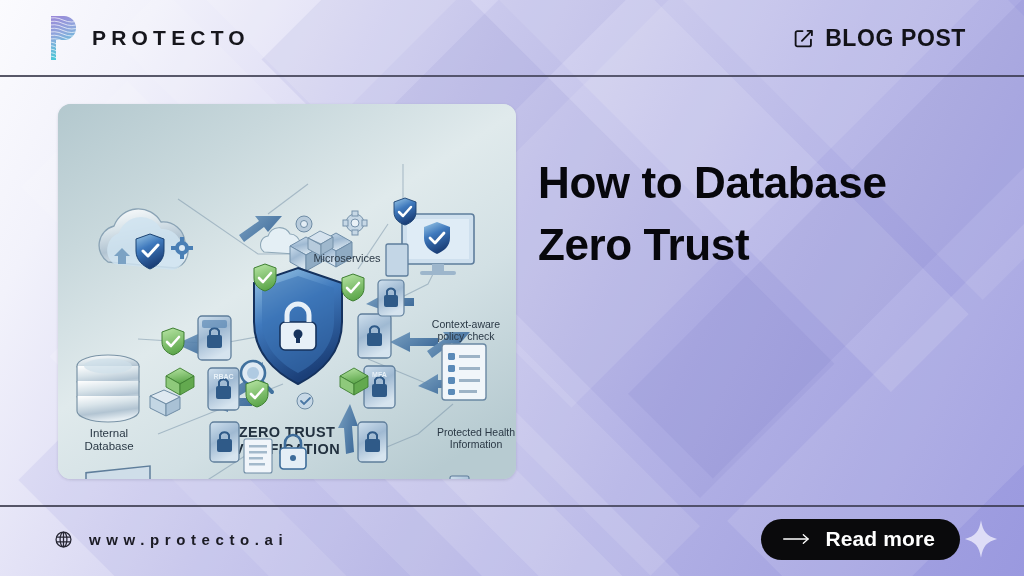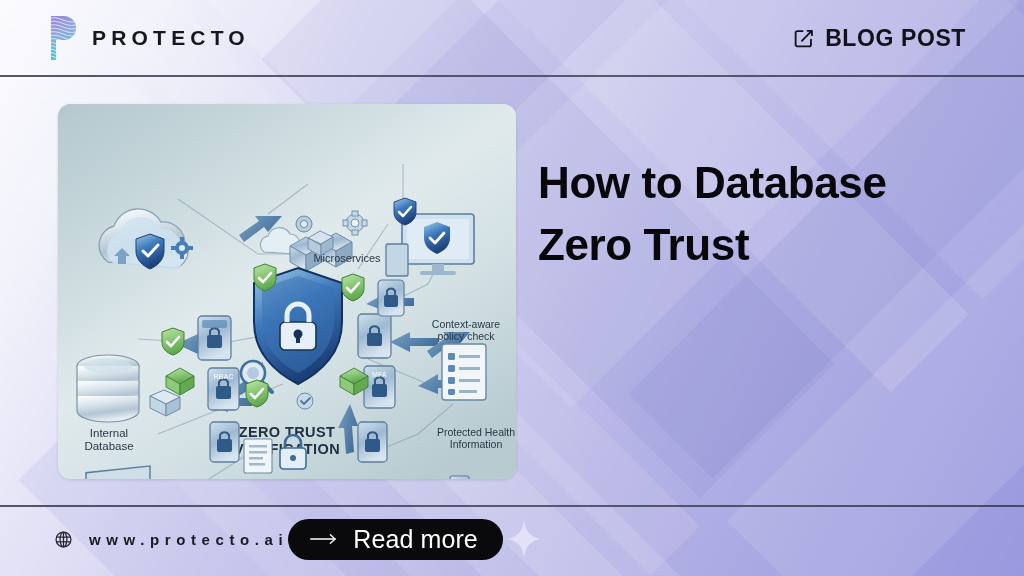--- a/index.html
+++ b/index.html
@@ -117,20 +117,21 @@
 
   
   #footer {
     position: absolute;
     left: 0;
     top: 506px;
     width: 1024px;
     height: 70px;
     display: flex;
     align-items: center;
+    justify-content: space-between;
     padding: 0 26px 4px 54px;
   }
   .site {
     display: flex;
     align-items: center;
     gap: 16px;
   }
   .globe-icon { width: 19px; height: 19px; display: block; }
   .site-url {
     font-size: 15px;
@@ -152,22 +153,22 @@
     color: #ffffff;
     border: none;
     border-radius: 24px;
     height: 41px;
     padding: 0 25px 0 22px;
     cursor: pointer;
     font-family: "Liberation Sans", sans-serif;
   }
   .cta-arrow { width: 27px; height: 12px; display: block; }
   .cta-label {
-    font-size: 25px;
-    font-weight: 400;
+    font-size: 21px;
+    font-weight: 700;
     letter-spacing: .1px;
     color: #ffffff;
   }
   .sparkle { width: 34px; height: 38px; display: block; }
 </style>
 </head>
 <body>
 
 <div id="card">
 

